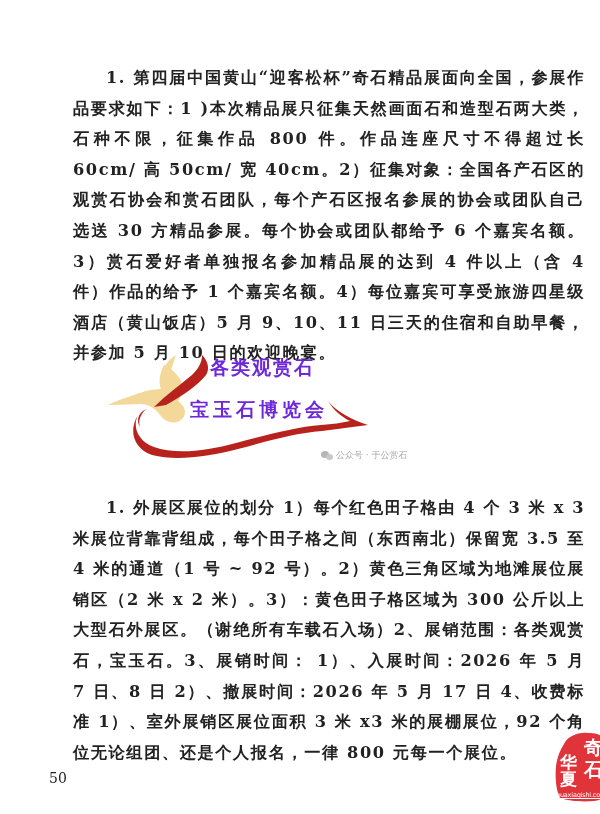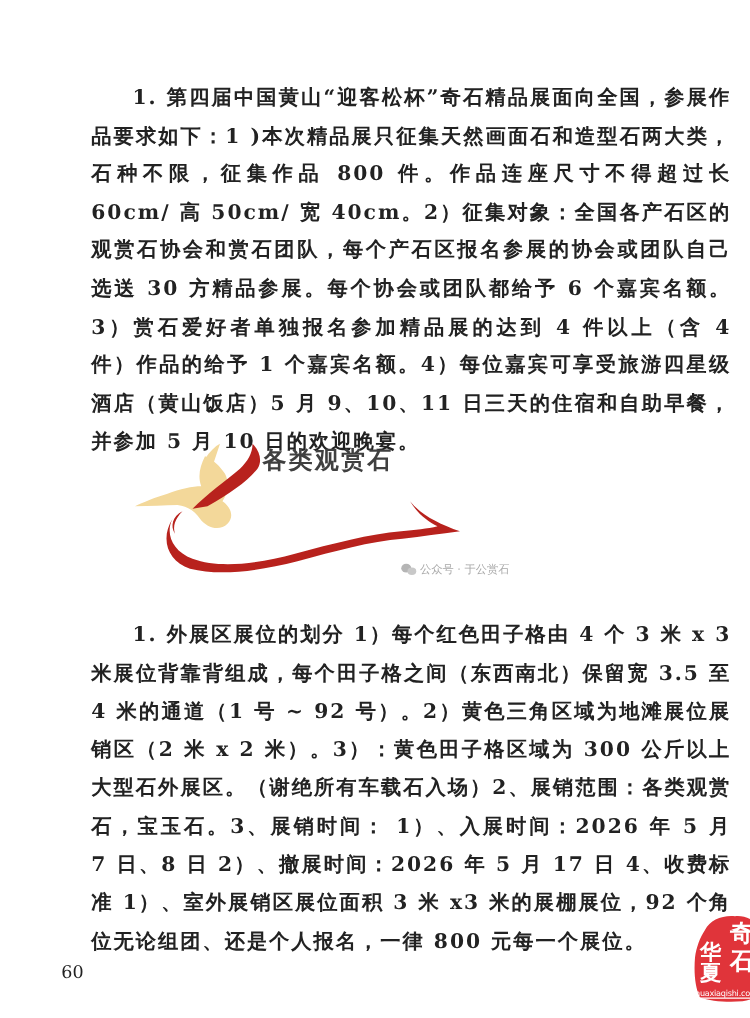--- a/index.html
+++ b/index.html
@@ -45,21 +45,21 @@
       height: 115px;
     }
     .banner svg {
       position: absolute;
       left: 0; top: 0;
     }
     .banner-line1, .banner-line2 {
       position: absolute;
       font-family: "DejaVu Sans", "Liberation Sans", sans-serif;
       font-weight: bold;
-      color: #404040;
+      color: #6d28d9;
       white-space: nowrap;
     }
     .banner-line1 {
       left: 104px;
       top: 10px;
       font-size: 19px;
       letter-spacing: 2px;
     }
     .banner-line2 {
       left: 84px;
@@ -151,29 +151,30 @@
         <path d="M58 20 C54 28 52 36 55 44 C48 44 38 46 28 50 C18 53 8 57 2 60 C14 60 26 59 36 59 C44 60 50 64 54 70 C60 78 70 80 76 74 C82 68 78 60 72 56 C76 50 78 42 74 34 C70 28 64 22 58 20 Z"></path>
         <path d="M58 22 C62 16 66 12 70 10 C68 16 66 22 64 28 Z"></path>
       </g>
 
       <path d="M48 62 C60 50 74 40 86 30 C92 24 96 18 96 10 C102 16 104 24 100 30 C92 40 78 50 60 60 Z" fill="#b8221d"></path>
 
       <path d="M32 70 C26 82 32 96 48 102 C70 110 100 106 130 98 C160 90 190 82 215 80 C226 79 236 78 244 76 C236 72 228 66 222 56 C230 66 244 74 262 80 C246 82 232 84 216 86 C190 88 162 96 132 104 C100 112 70 116 46 110 C28 104 22 86 32 70 Z" fill="#b8221d"></path>
       <path d="M40 64 C34 70 32 76 34 82 C30 76 32 68 40 64 Z" fill="#b8221d"></path>
     </svg>
     <div class="banner-line1">各类观赏石</div>
+    <div class="banner-line2">宝玉石博览会</div>
     <div class="watermark">
       <span class="wechat-icon"></span>
       <span>公众号 · 于公赏石</span>
     </div>
   </div>
 
   <p class="para para-2">1. 外展区展位的划分 1）每个红色田子格由 4 个 3 米 x 3 米展位背靠背组成，每个田子格之间（东西南北）保留宽 3.5 至 4 米的通道（1 号 ~ 92 号）。2）黄色三角区域为地滩展位展销区（2 米 x 2 米）。3）：黄色田子格区域为 300 公斤以上大型石外展区。（谢绝所有车载石入场）2、展销范围：各类观赏石，宝玉石。3、展销时间： 1）、入展时间：2026 年 5 月 7 日、8 日 2）、撤展时间：2026 年 5 月 17 日 4、收费标准 1）、室外展销区展位面积 3 米 x3 米的展棚展位，92 个角位无论组团、还是个人报名，一律 800 元每一个展位。</p>
 
-  <div class="page-number">60</div>
+  <div class="page-number">50</div>
 
   <div class="seal">
     <svg class="seal-bg" width="58" height="72" viewBox="0 0 58 72">
       <path d="M10 14 C14 6 24 2 34 3 C44 2 54 8 56 18 C58 30 57 44 56 56 C55 64 50 70 40 71 C28 72 14 71 6 68 C2 60 1 48 2 36 C3 28 6 20 10 14 Z" fill="#e0343a"></path>
     </svg>
     <span class="seal-char seal-c1">奇</span>
     <span class="seal-char seal-c2">华</span>
     <span class="seal-char seal-c3">石</span>
     <span class="seal-char seal-c4">夏</span>
     <span class="seal-url">huaxiaqishi.com</span>

